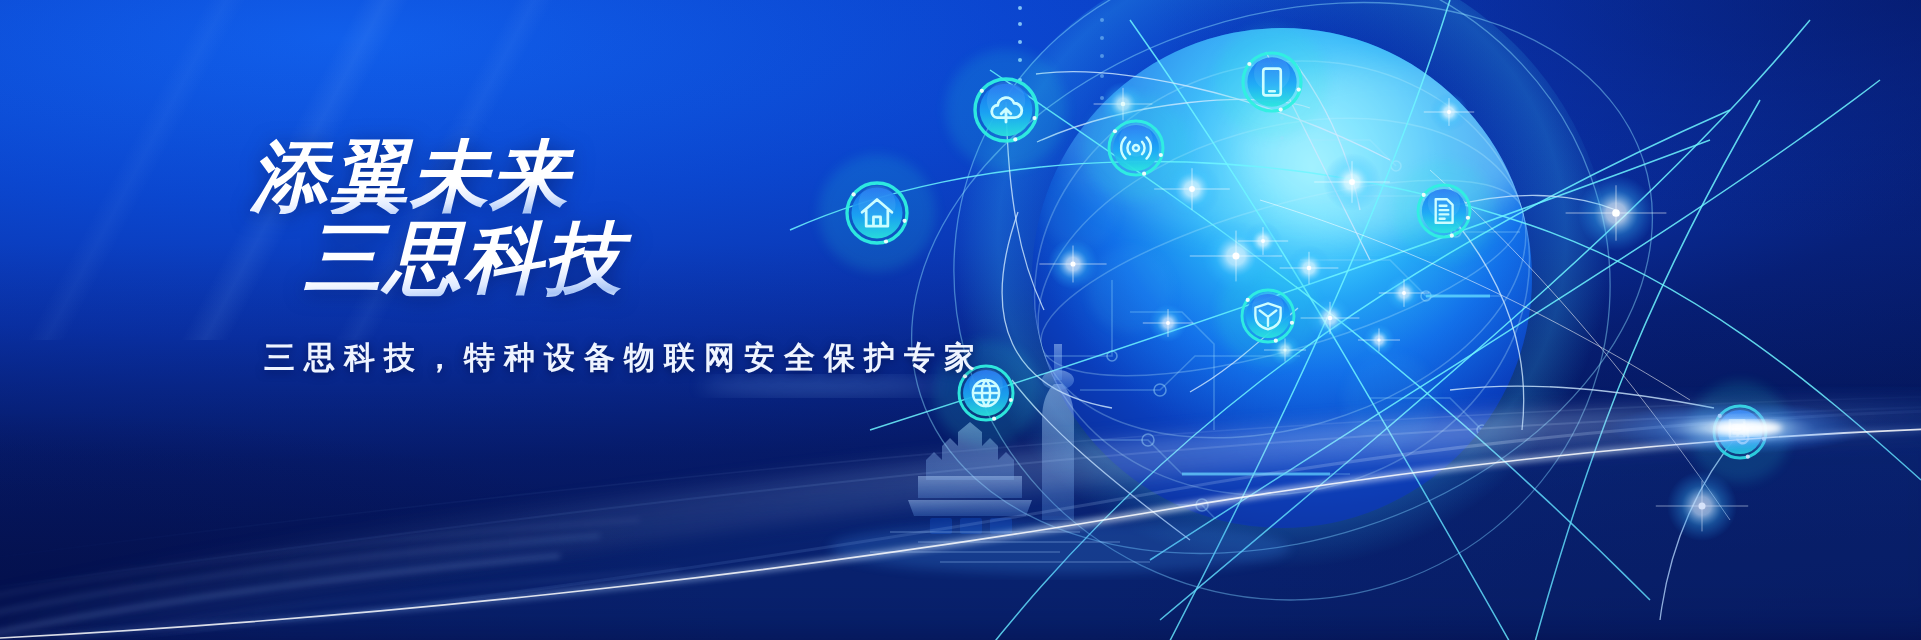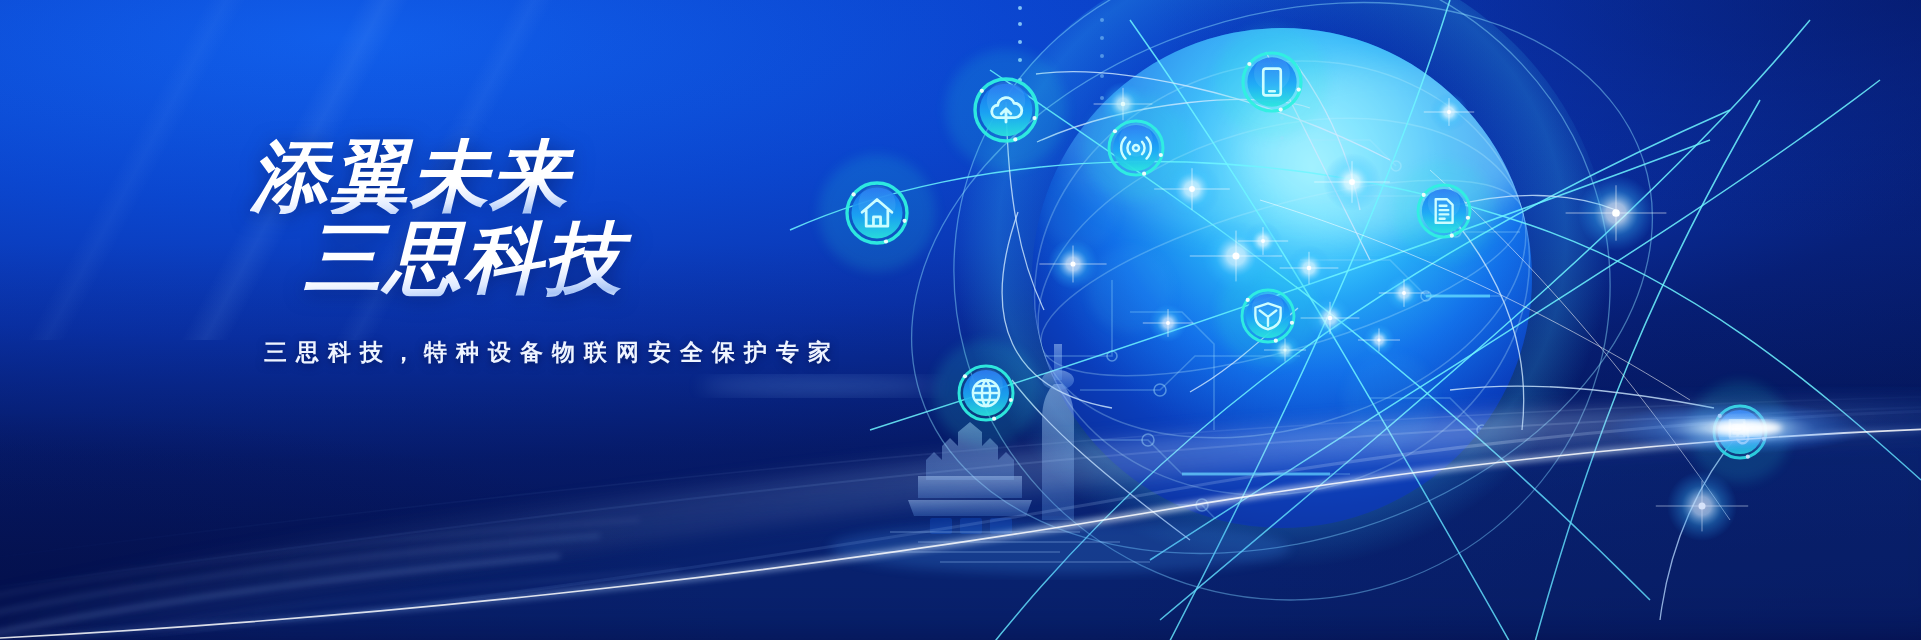--- a/index.html
+++ b/index.html
@@ -46,21 +46,21 @@
     letter-spacing:2px;
     background:linear-gradient(176deg,#ffffff 0%,#ffffff 52%,#dfeaff 66%,#a9c6f7 78%,#ffffff 92%);
     -webkit-background-clip:text;background-clip:text;color:transparent;
     text-shadow:none;
     filter:drop-shadow(0 3px 10px rgba(4,18,80,.55));
     white-space:nowrap;
   }
   .headline.line2{margin-left:54px;margin-top:6px;}
   .subtitle{
     margin:40px 0 0 14px;
-    font-size:23px;letter-spacing:9px;color:#eef4ff;font-weight:600;
+    font-size:31px;letter-spacing:9px;color:#eef4ff;font-weight:600;
     text-shadow:0 2px 8px rgba(3,16,76,.75);
     white-space:nowrap;
   }
 </style>
 </head>
 <body>
 
 <div class="banner">
 
   <div class="vignette"></div>

